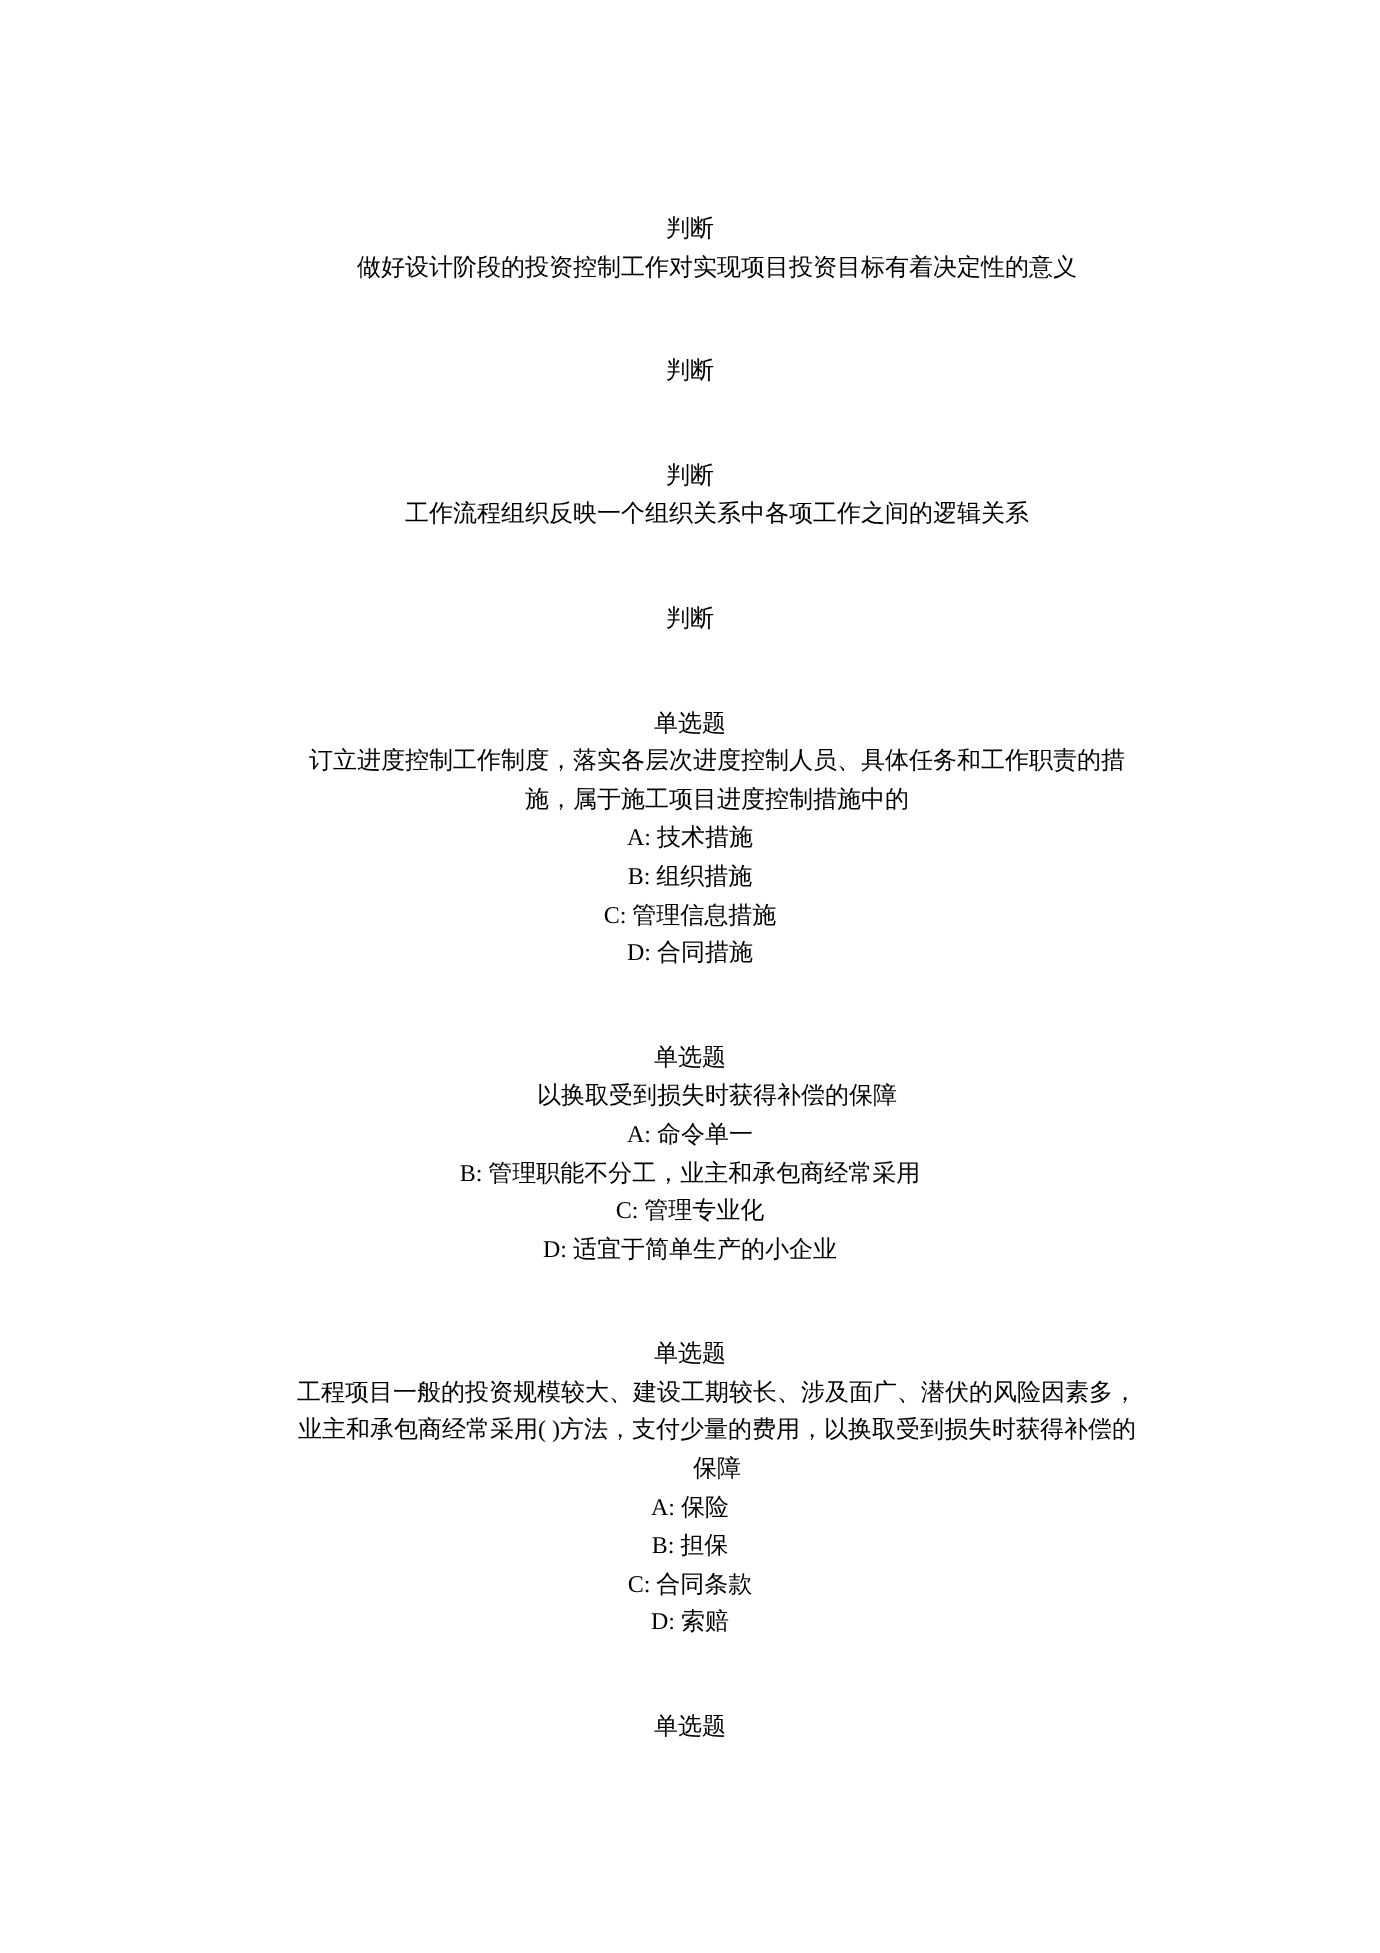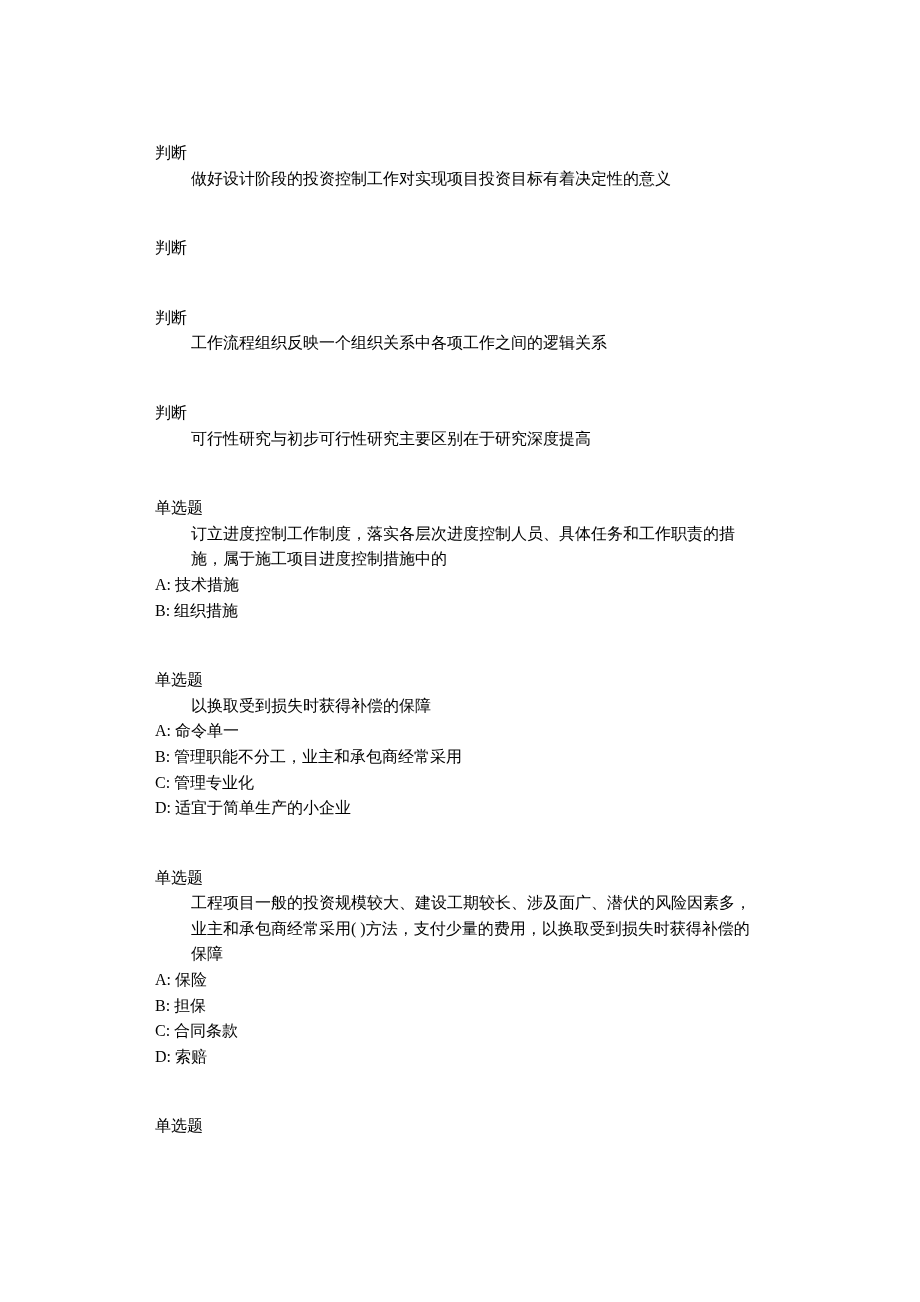--- a/index.html
+++ b/index.html
@@ -11,20 +11,21 @@
       background: #ffffff;
       font-family: "SimSun", "宋体", serif;
       font-size: 16px;
       line-height: 1.6;
       color: #000000;
       width: 920px;
       padding: 140px 155px 60px 155px;
     }
     .question {
       margin-bottom: 44px;
+      text-align: center;
     }
     .q-type {
       display: block;
     }
     .q-text {
       display: block;
       margin-left: 36px;
     }
     .q-option {
       display: block;
@@ -42,28 +43,29 @@
   <span class="q-type">判断</span>
 </div>
 
 <div class="question">
   <span class="q-type">判断</span>
   <span class="q-text">工作流程组织反映一个组织关系中各项工作之间的逻辑关系</span>
 </div>
 
 <div class="question">
   <span class="q-type">判断</span>
-  <span class="q-text">可行性研究与初步可行性研究主要区别在于研究深度提高</span>
 </div>
 
 <div class="question">
   <span class="q-type">单选题</span>
   <span class="q-text">订立进度控制工作制度，落实各层次进度控制人员、具体任务和工作职责的措施，属于施工项目进度控制措施中的</span>
   <span class="q-option">A:  技术措施</span>
   <span class="q-option">B:  组织措施</span>
+  <span class="q-option">C:  管理信息措施</span>
+  <span class="q-option">D:  合同措施</span>
 </div>
 
 <div class="question">
   <span class="q-type">单选题</span>
   <span class="q-text">以换取受到损失时获得补偿的保障</span>
   <span class="q-option">A:  命令单一</span>
   <span class="q-option">B:  管理职能不分工，业主和承包商经常采用</span>
   <span class="q-option">C:  管理专业化</span>
   <span class="q-option">D:  适宜于简单生产的小企业</span>
 </div>

